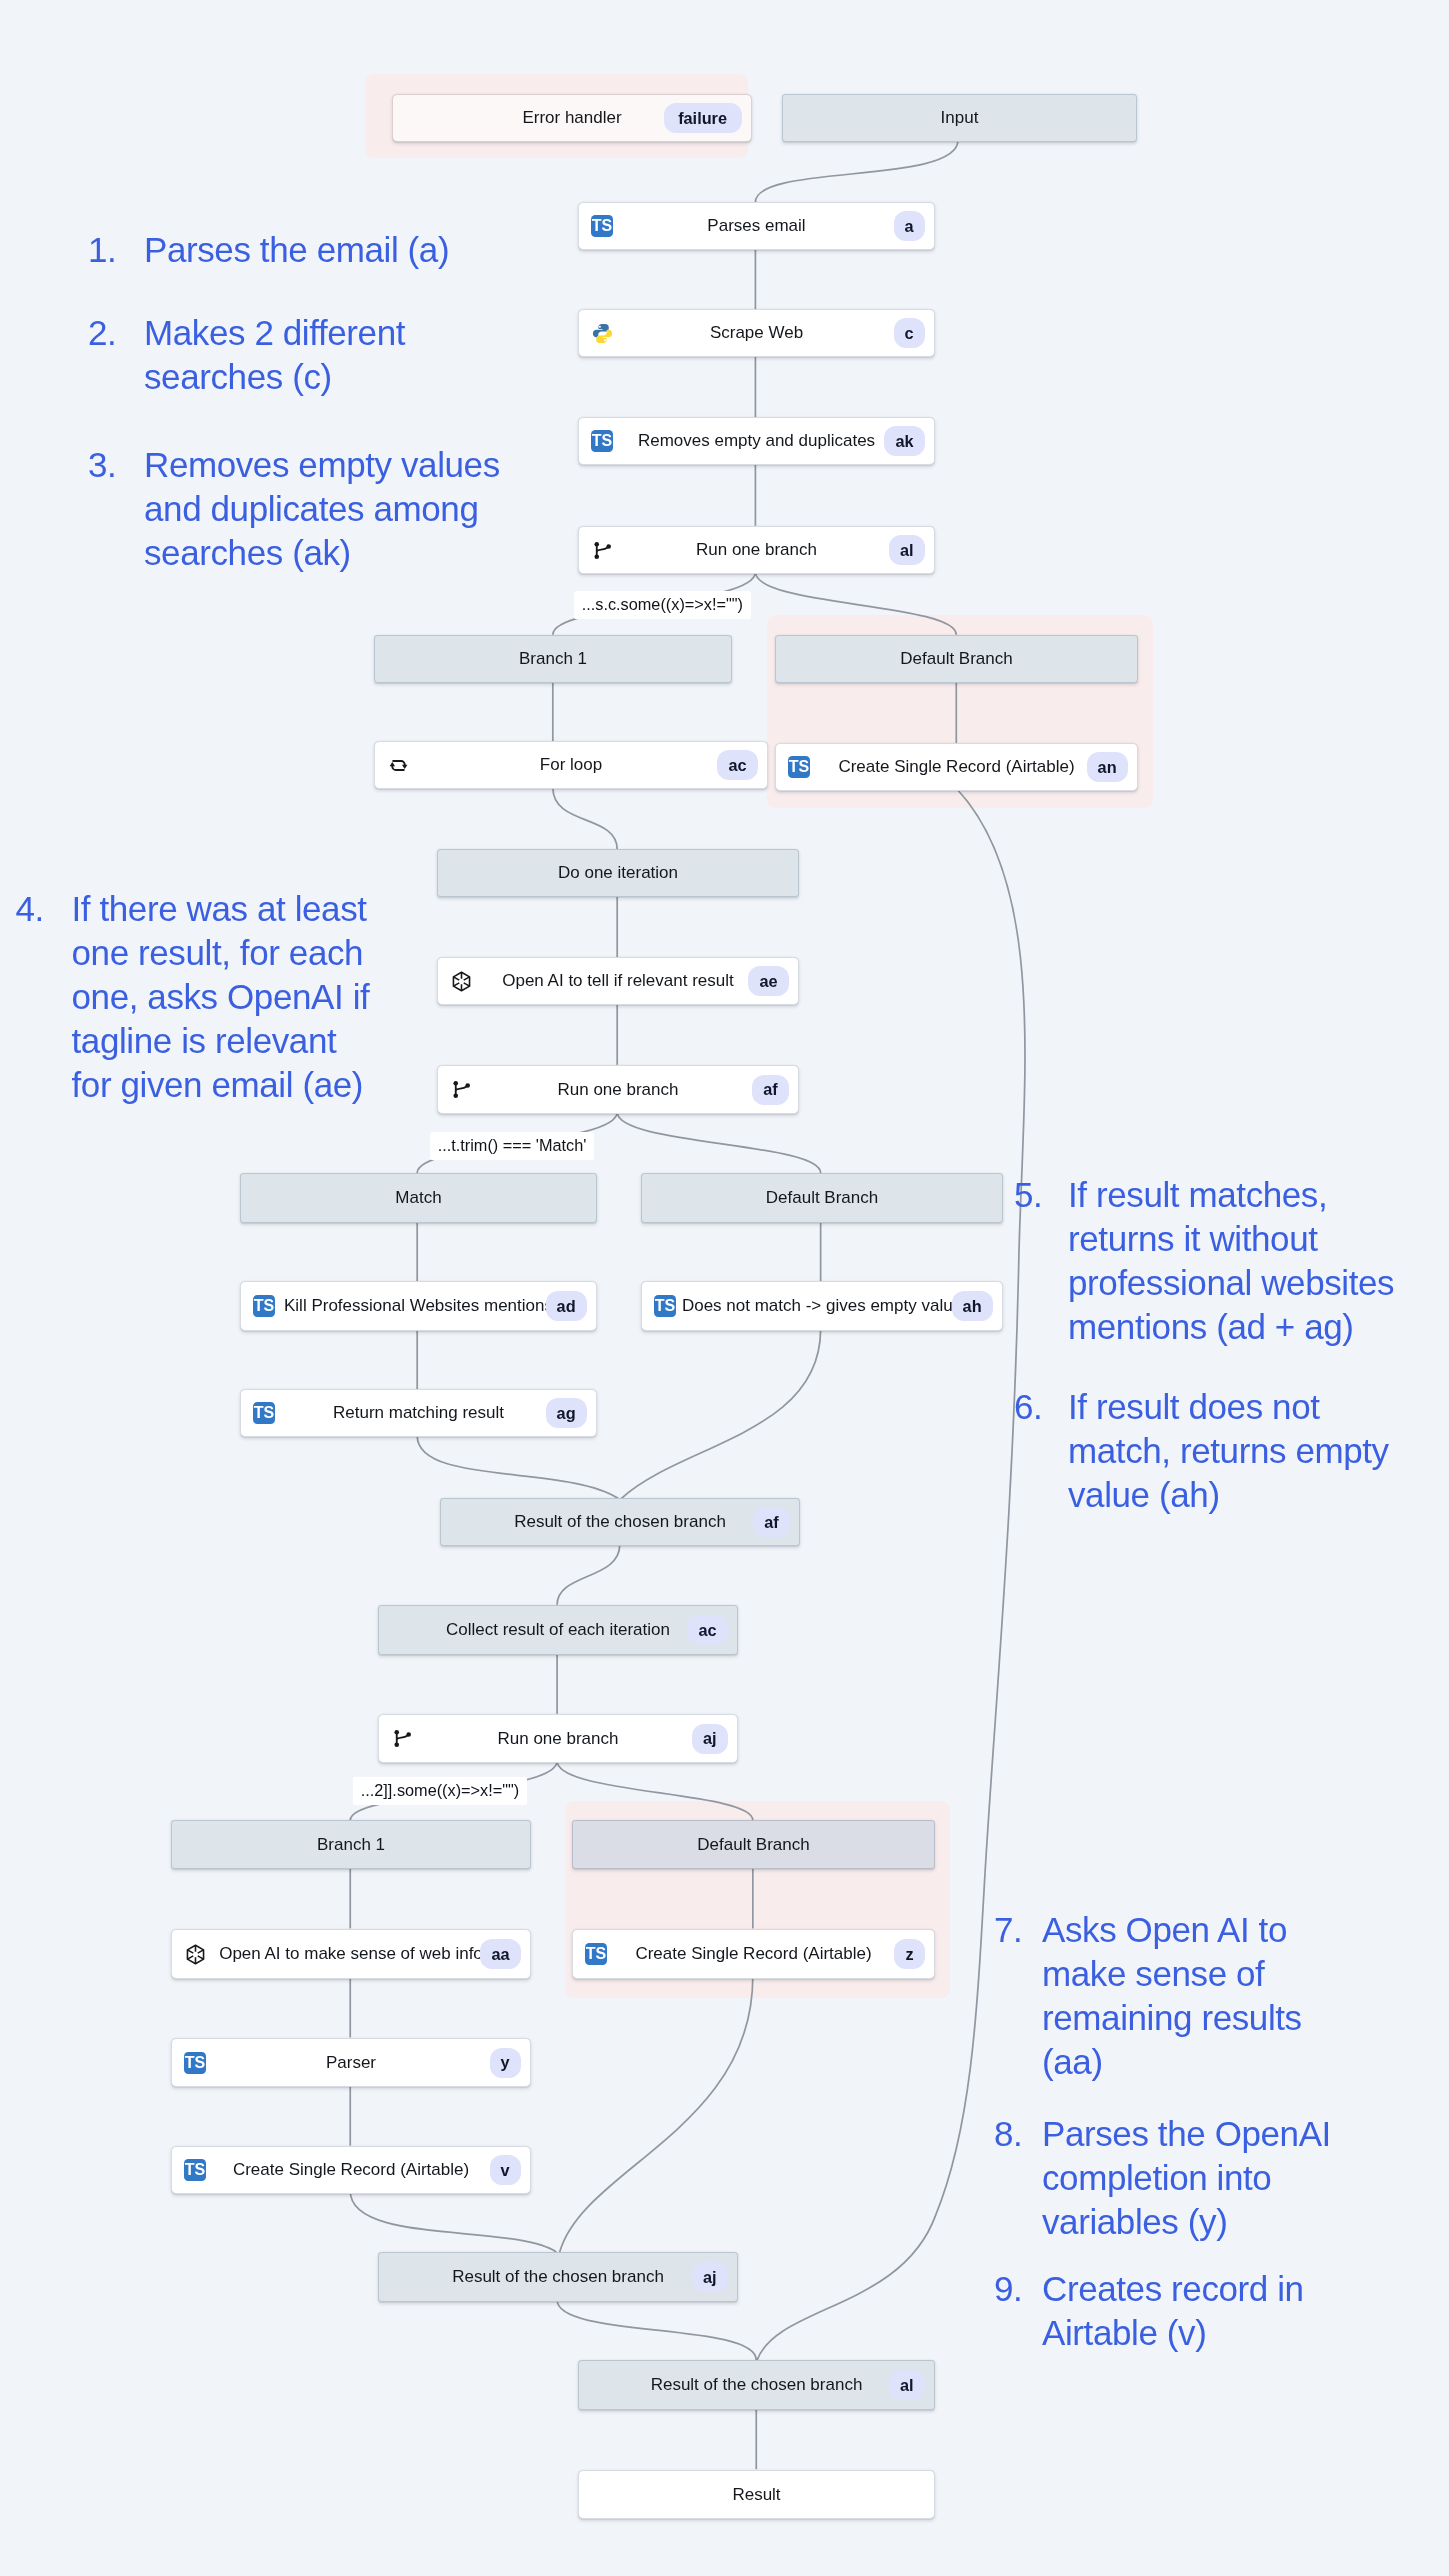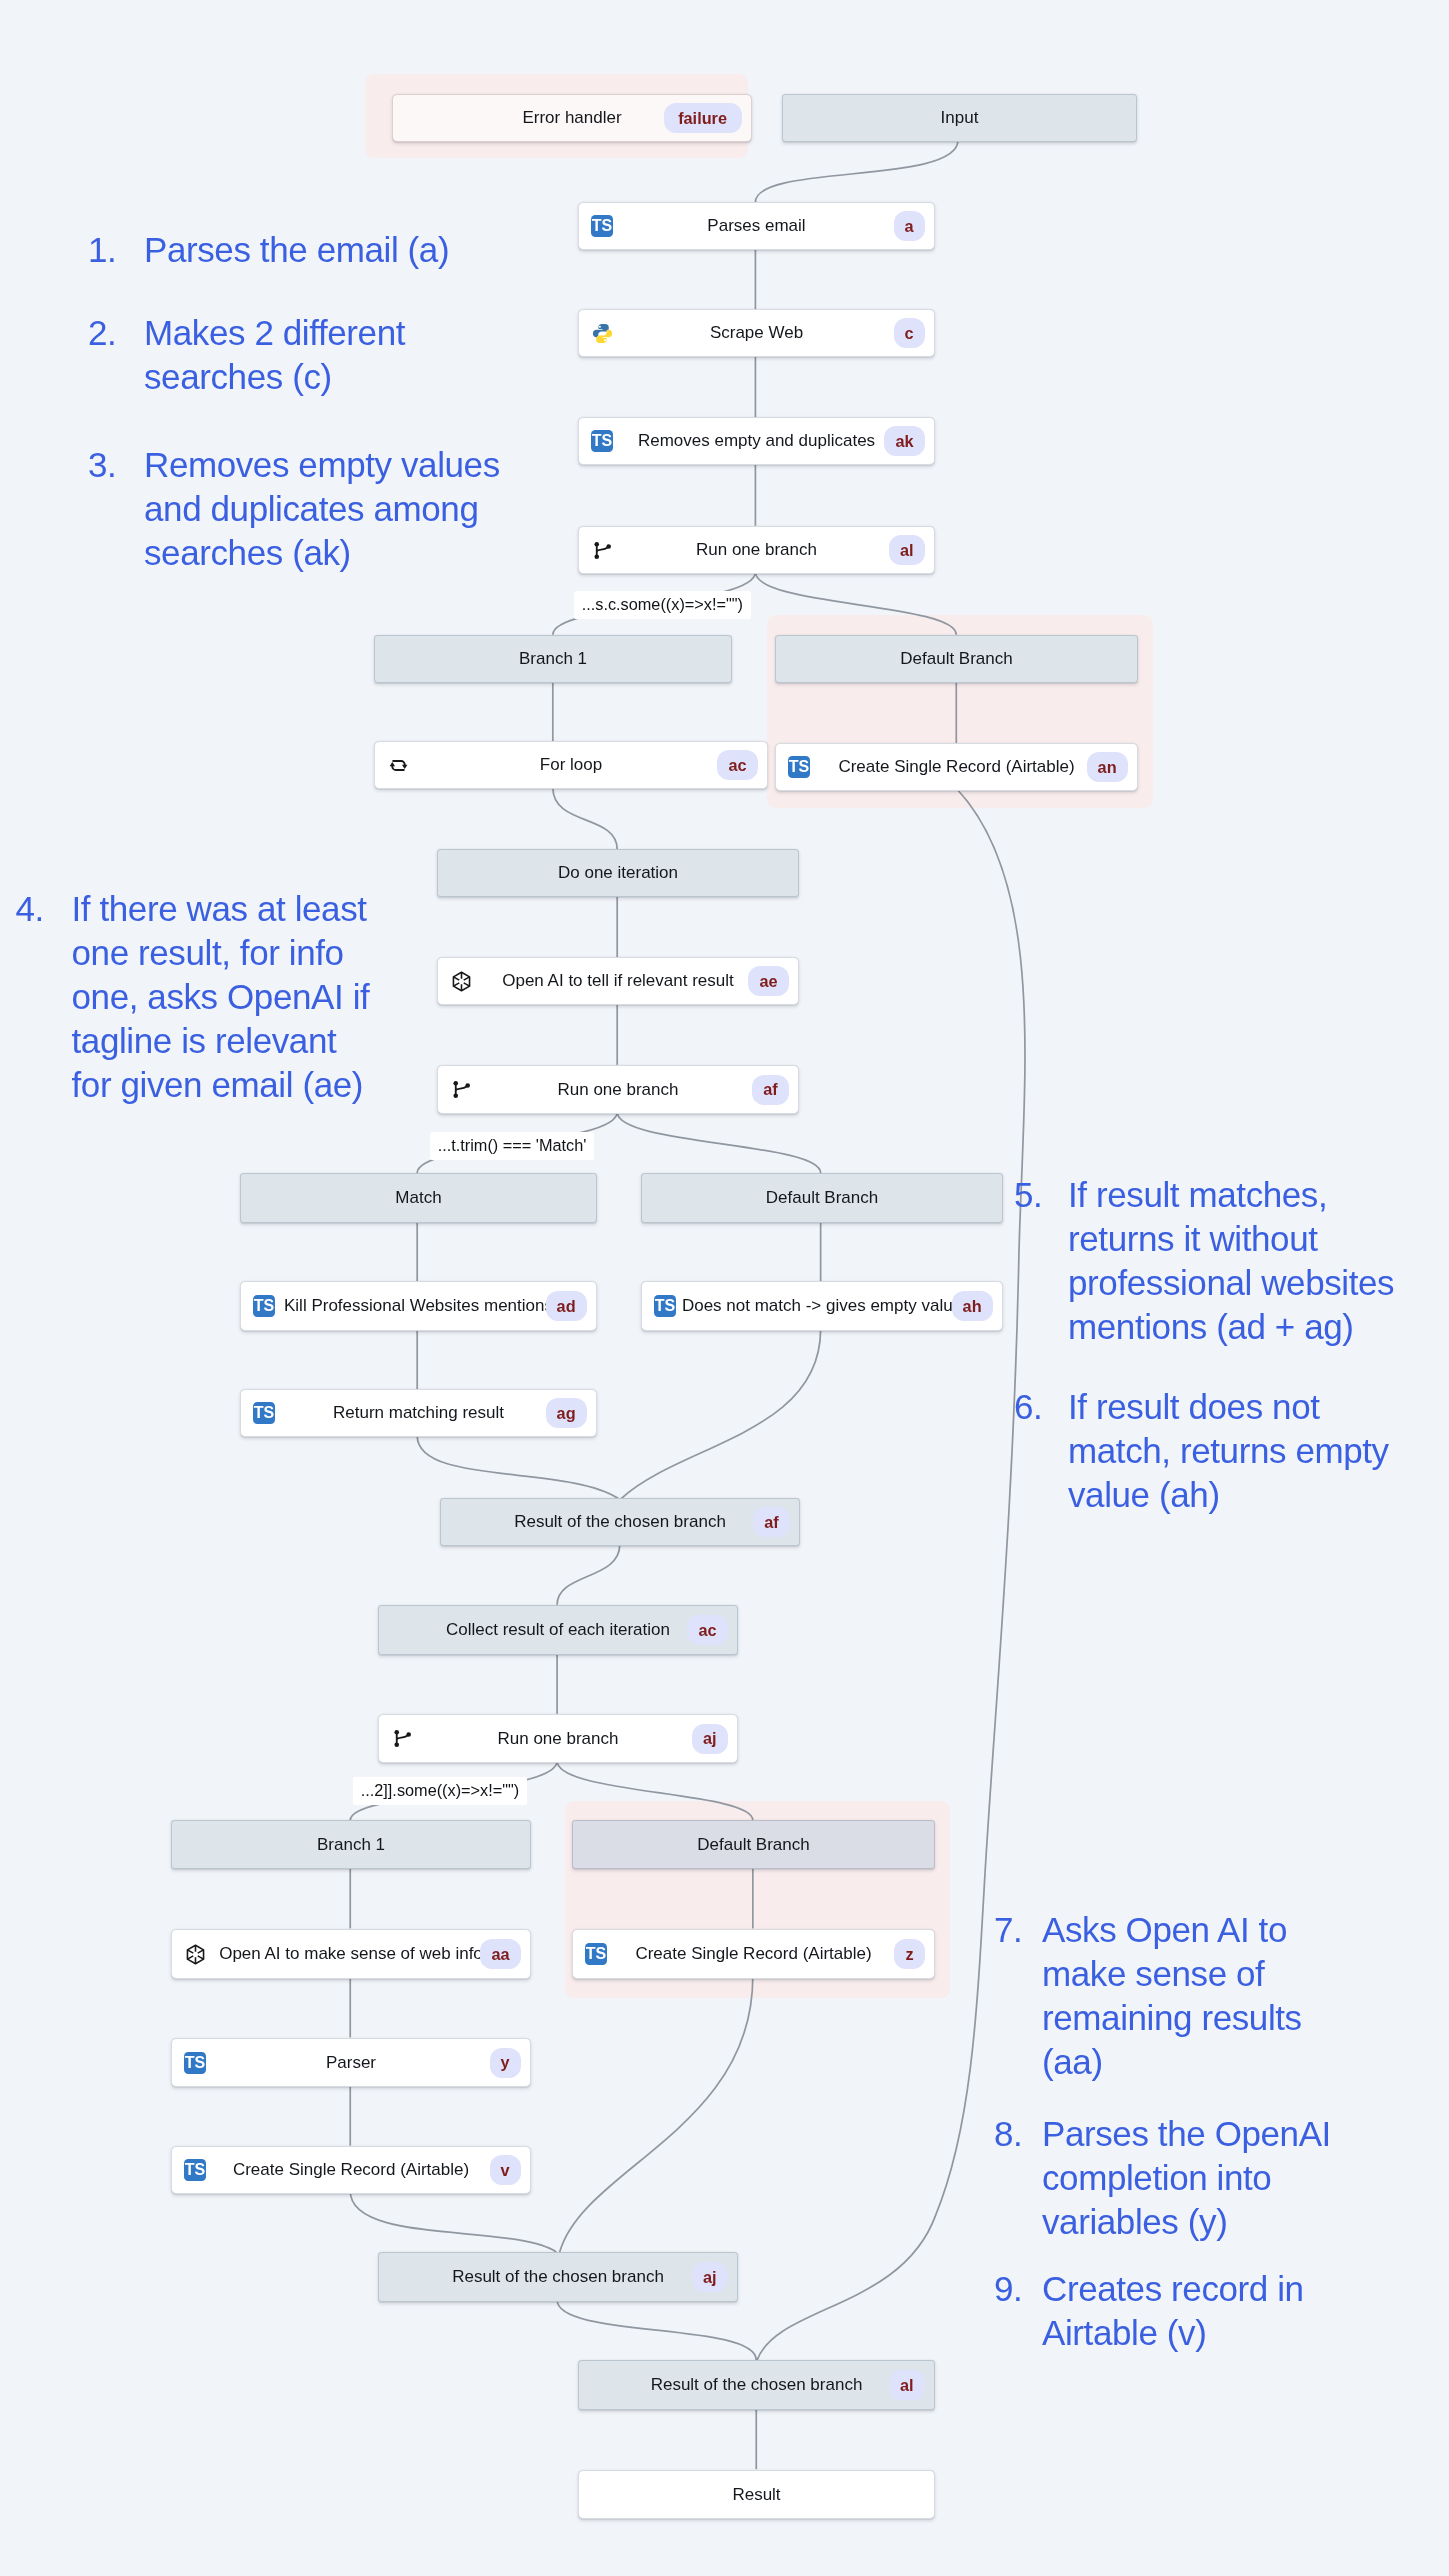--- a/index.html
+++ b/index.html
@@ -14,21 +14,21 @@
   .node.header-tint{background:#dbdde6;border-color:#b9bdca;border-radius:3.4px;}
   .lbl{position:absolute;left:38px;right:38px;top:50%;transform:translateY(-50%);
        text-align:center;font-size:17px;color:#14181d;white-space:nowrap;}
   .node.header .lbl,.node.header-tint .lbl{left:17px;right:17px;}
   .icw{position:absolute;left:11px;top:50%;transform:translateY(-50%);width:24px;height:24px;
        display:flex;align-items:center;justify-content:center;}
   .ic-svg{width:23px;height:23px;display:block;}
   .ic-ts{width:22px;height:22px;background:#3178c6;color:#fff;border-radius:4.3px;
          font-size:16px;font-weight:bold;display:flex;align-items:center;justify-content:center;}
   .badge{position:absolute;right:9.4px;top:50%;transform:translateY(-50%);background:#dfe2fb;
-         color:#7f1d1d;font-weight:bold;font-size:16.3px;line-height:1;padding:6.9px 11px;border-radius:12px;z-index:4;}
+         color:#0f172a;font-weight:bold;font-size:16.3px;line-height:1;padding:6.9px 11px;border-radius:12px;z-index:4;}
   .badge.pill{padding:6.9px 14.6px;}
   .cond{position:absolute;z-index:5;background:#ffffff;color:#101317;font-size:16.3px;
         padding:4.3px 7.7px;white-space:nowrap;border-radius:2.6px;}
   .ann{position:absolute;z-index:5;display:flex;color:#3a5fe0;font-size:35px;line-height:44px;
        font-weight:500;letter-spacing:-0.4px;}
   .ann .num{flex:none;}
   .ann .txt span{display:block;}
 </style>
 </head>
 <body>
@@ -281,21 +281,21 @@
       <div class="txt">
         <span>Removes empty values</span>
         <span>and duplicates among</span>
         <span>searches (ak)</span>
       </div>
     </div>
     <div class="ann" style="left: 15.5px; top: 887px;">
       <div class="num" style="width: 56px;">4.</div>
       <div class="txt">
         <span>If there was at least</span>
-        <span>one result, for info</span>
+        <span>one result, for each</span>
         <span>one, asks OpenAI if</span>
         <span>tagline is relevant</span>
         <span>for given email (ae)</span>
       </div>
     </div>
     <div class="ann" style="left: 1014px; top: 1173px;">
       <div class="num" style="width: 54px;">5.</div>
       <div class="txt">
         <span>If result matches,</span>
         <span>returns it without</span>

